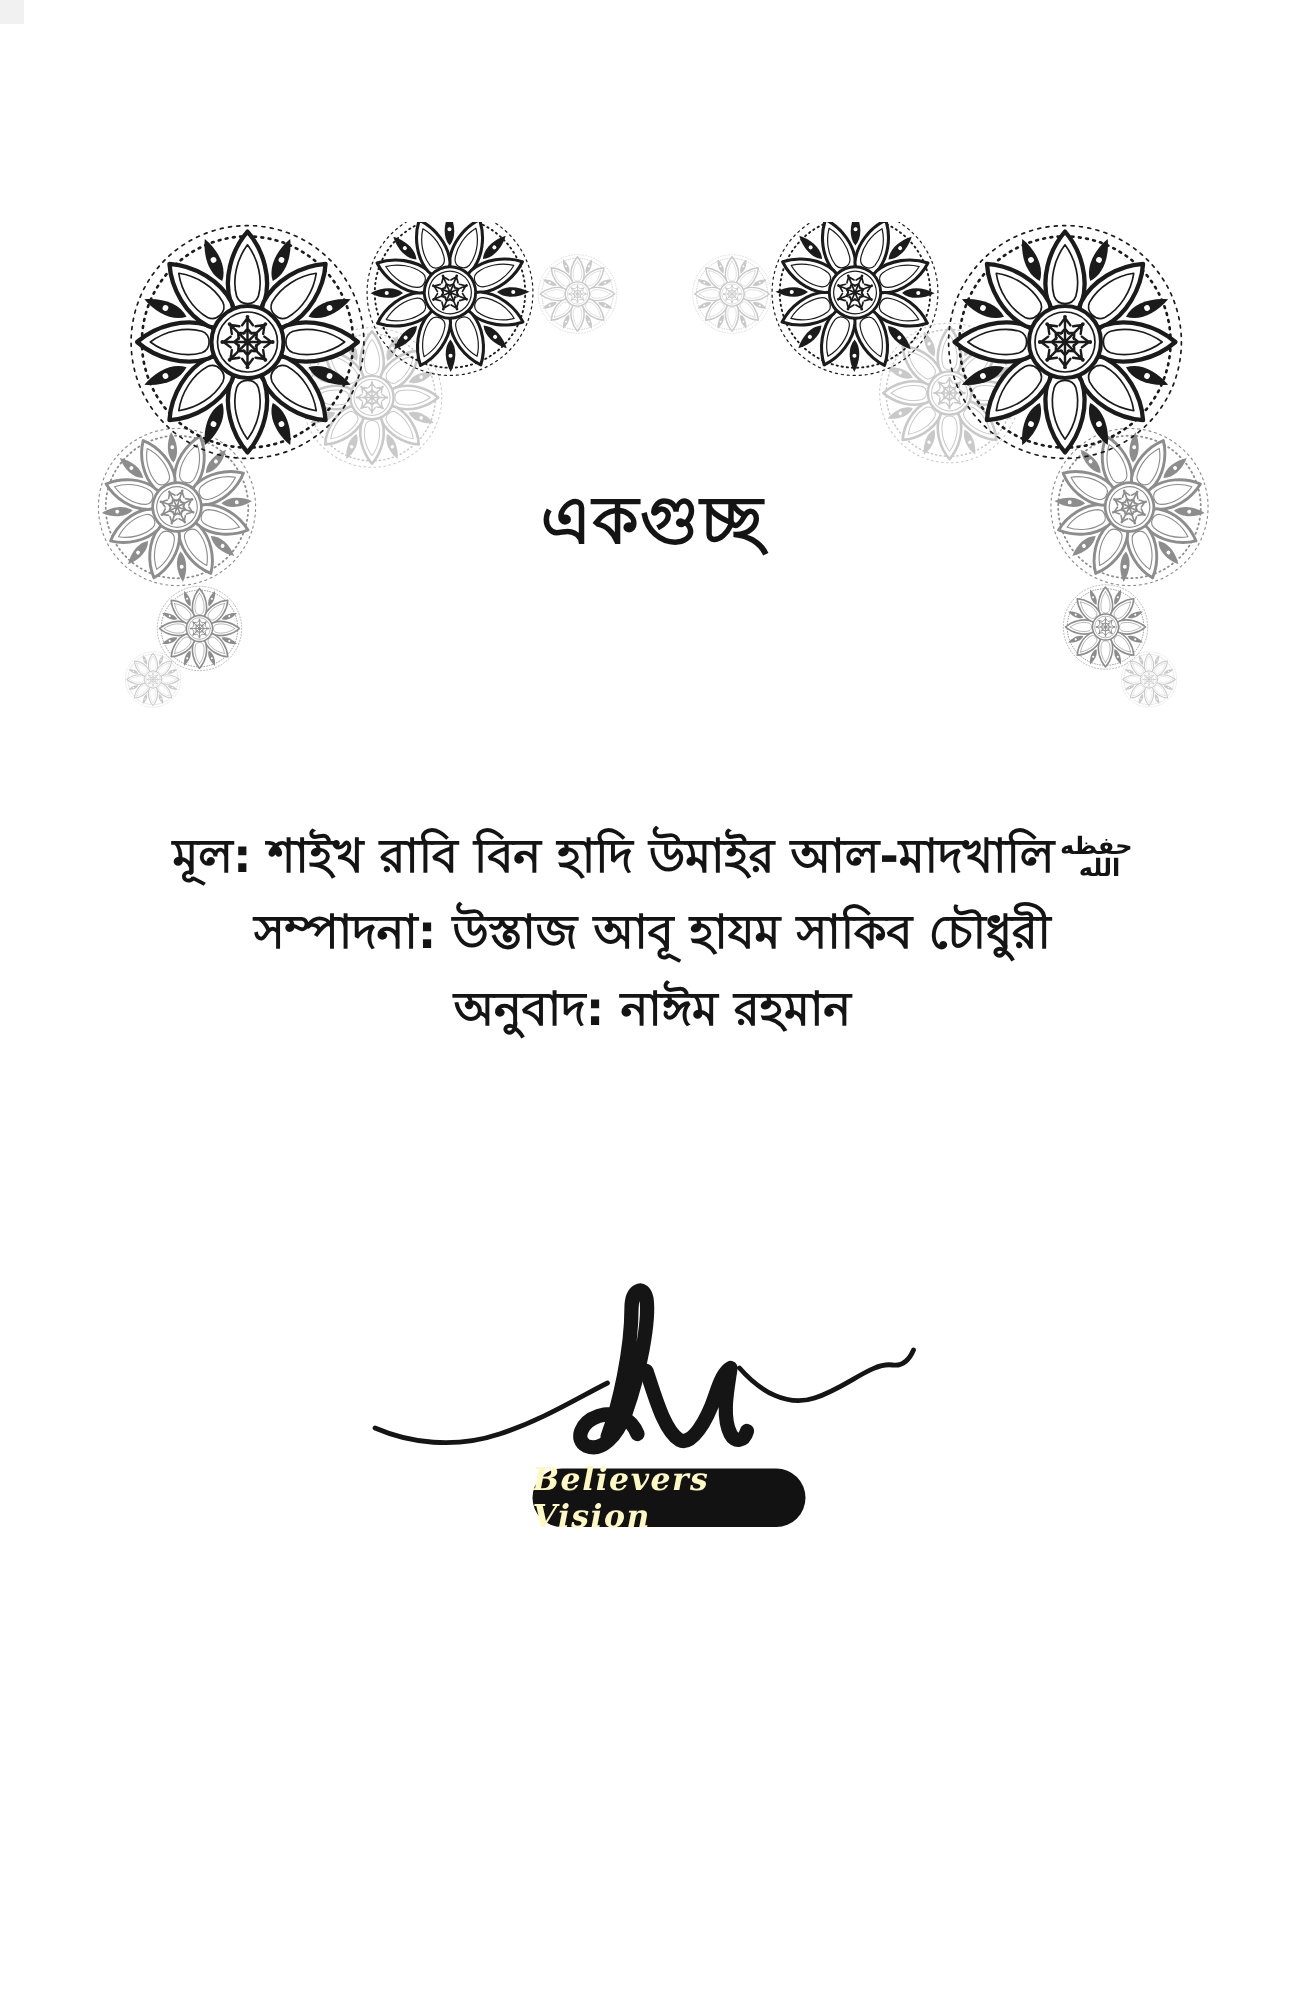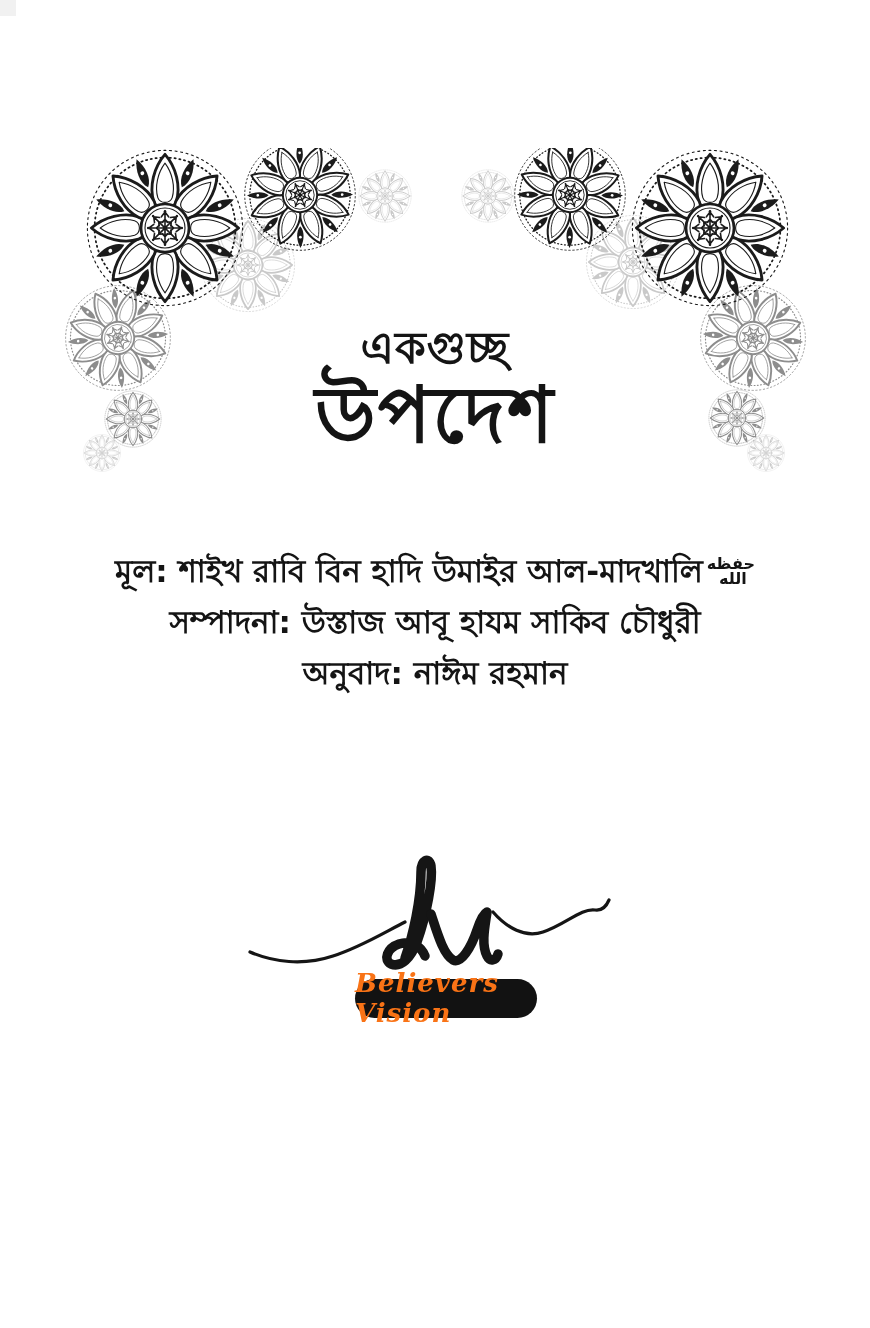--- a/index.html
+++ b/index.html
@@ -35,22 +35,22 @@
 
   
   .logo{position:absolute; left:0; top:850px; width:100%; height:180px;}
   .logo-swash{position:absolute; left:245px; top:2px; width:380px; height:135px; color:#151515;}
   .logo-badge{
     position:absolute; left:355px; top:129px; width:182px; height:39px;
     background:#121212; border-radius:20px;
     display:flex; align-items:center; justify-content:center;
   }
   .logo-badge span{
-    color:#f97316; font-family:"DejaVu Serif","Liberation Serif",serif;
-    font-style:italic; font-size:26px; font-weight:600; letter-spacing:1px;
+    color:#fef9c3; font-family:"DejaVu Serif","Liberation Serif",serif;
+    font-style:italic; font-size:21px; font-weight:600; letter-spacing:1px;
     transform:translateY(-1px);
   }
 </style>
 </head>
 <body>
 
 <svg width="0" height="0" style="position:absolute">
   <defs>
     <g id="mandala" stroke="currentColor" fill="none" stroke-linecap="round" stroke-linejoin="round">
 
@@ -202,21 +202,20 @@
     <svg class="flower ink-dark" style="left:630px;top:0px;width:160px;height:160px" viewBox="-100 -100 200 200">
         <use href="#mandala"></use>
       </svg>
     <svg class="flower ink-dark" style="left:513px;top:-10px;width:114px;height:114px;transform:rotate(-22deg)" viewBox="-100 -100 200 200">
         <use href="#mandala"></use>
       </svg>
   </div>
 
   <div class="title-block">
     <div class="pre-title">একগুচ্ছ</div>
-    <div class="main-title">উপদেশ</div>
   </div>
 
   <div class="credits">
     <div class="credit-line">
       <span>মূল: শাইখ রাবি বিন হাদি উমাইর আল-মাদখালি</span><span class="honorific">حفظه الله</span>
     </div>
     <div class="credit-line">সম্পাদনা: উস্তাজ আবূ হাযম সাকিব চৌধুরী</div>
     <div class="credit-line">অনুবাদ: নাঈম রহমান</div>
   </div>
 

